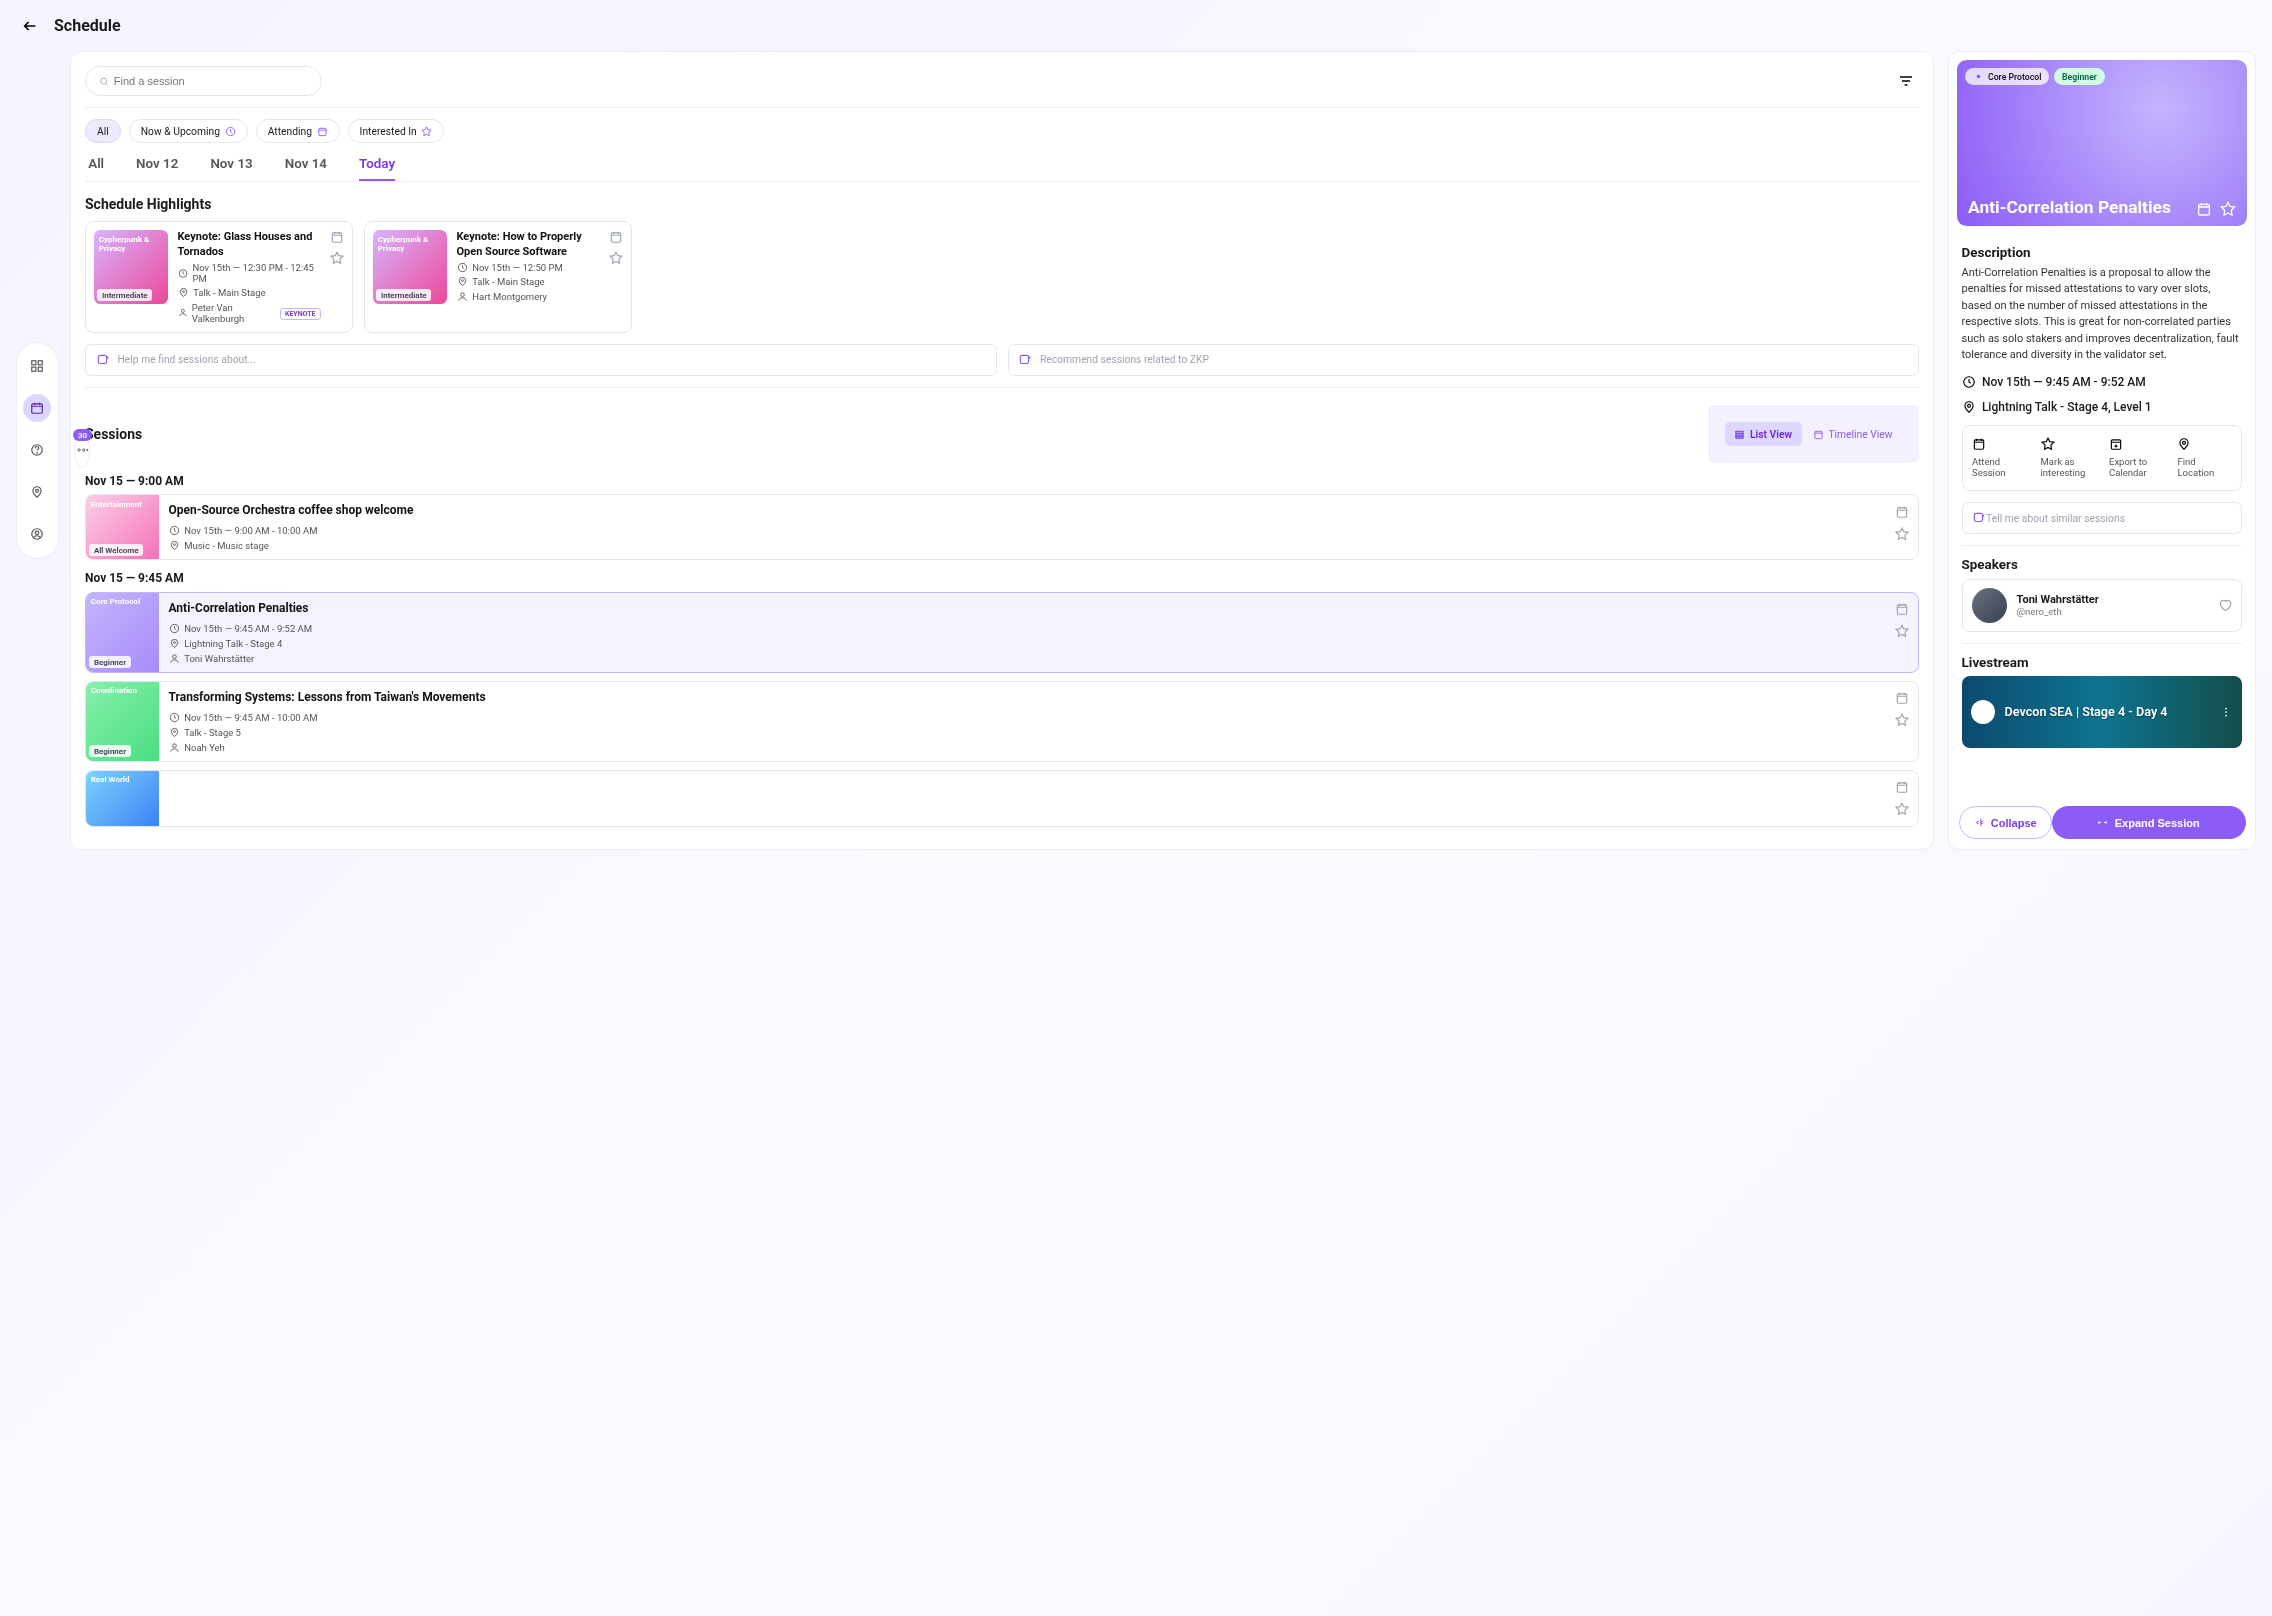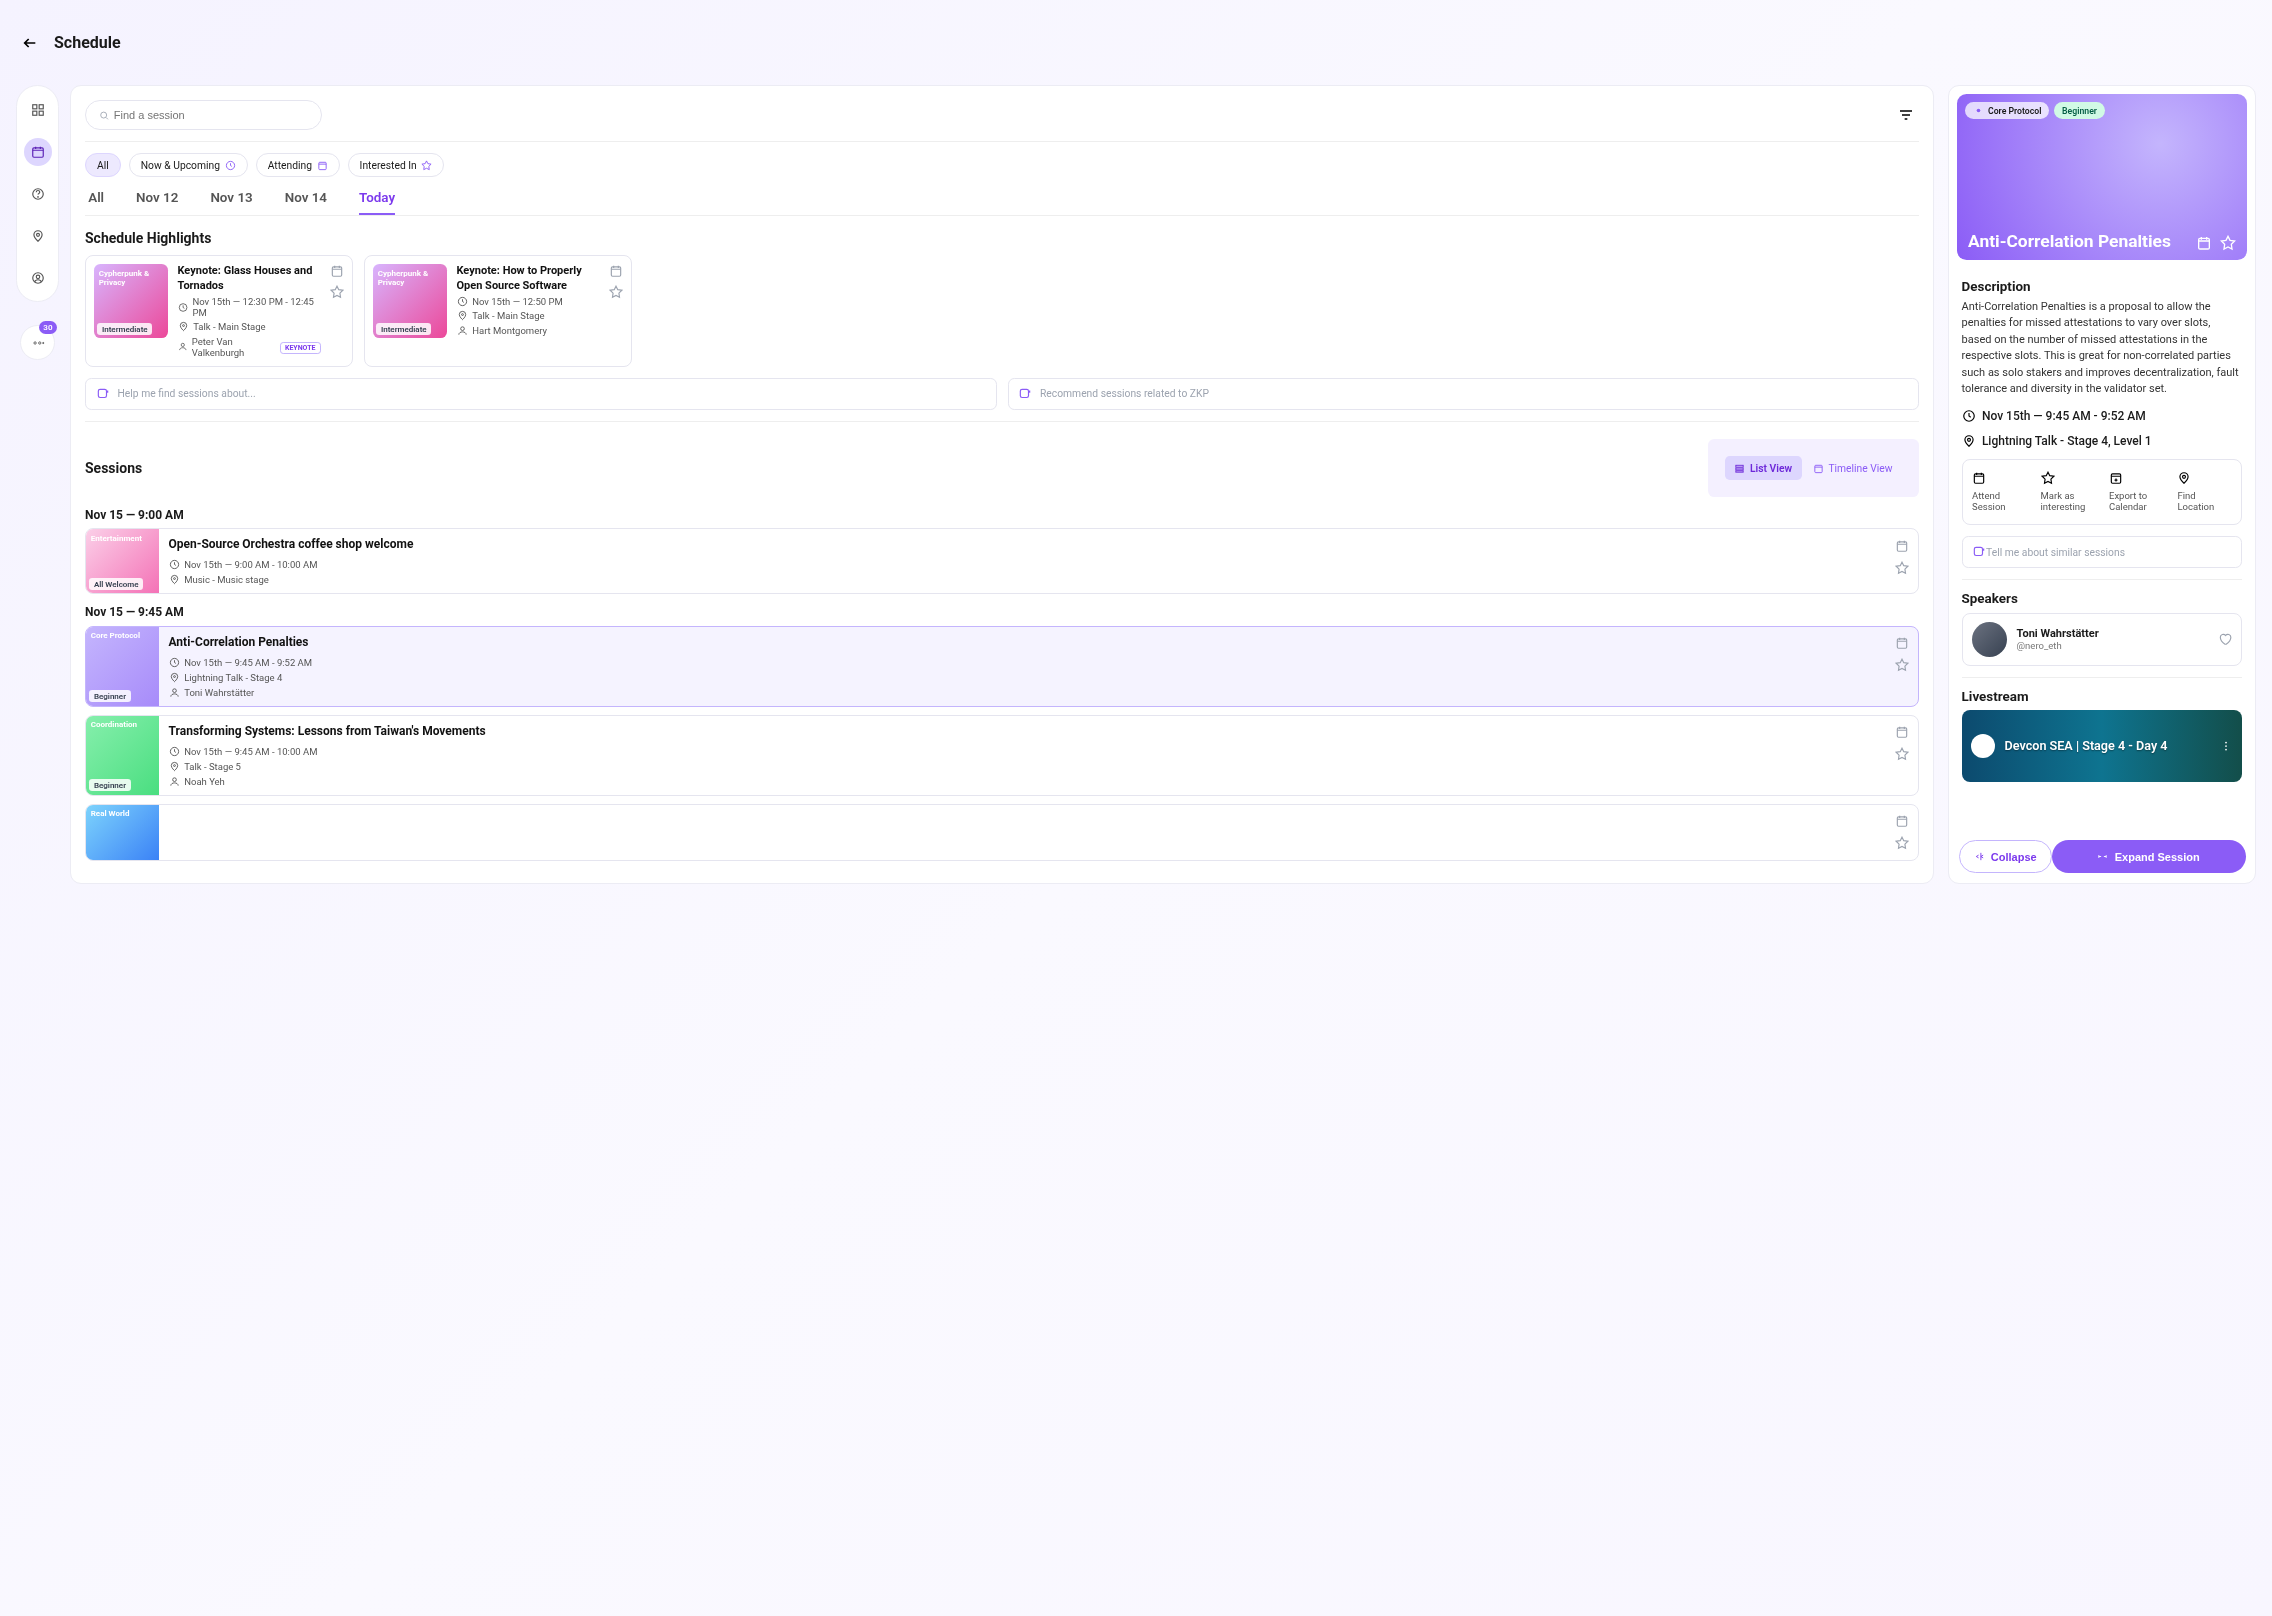--- a/index.html
+++ b/index.html
@@ -6,36 +6,36 @@
 body {
   font-family: -apple-system, BlinkMacSystemFont, "Segoe UI", Roboto, sans-serif;
   background: linear-gradient(135deg, #f5f3ff 0%, #faf9ff 50%, #f8f6ff 100%);
   min-height: 100vh;
   font-size: 11px;
   color: #1a1a1a;
 }
 .header {
   display: flex;
   align-items: center;
-  padding: 33px 22px;
+  padding: 16px 22px;
   gap: 16px;
 }
 .back-arrow { cursor: pointer; display: flex; align-items: center; }
 .page-title { font-size: 16px; font-weight: 700; }
 .main-layout {
   display: flex;
   gap: 11px;
   padding: 0 16px 16px 16px;
 }
 .sidebar {
   width: 43px;
   display: flex;
-  flex-direction: column;
-  align-items: center;
-  gap: 23px;
+  flex-direction: row;
+  align-items: center;
+  gap: 15px;
 }
 .sidebar-group {
   background: #fff;
   border: 0.8px solid #ececf4;
   border-radius: 22px;
   padding: 9.5px 6.3px;
   display: flex;
   flex-direction: column;
   gap: 14px;
   align-items: center;

